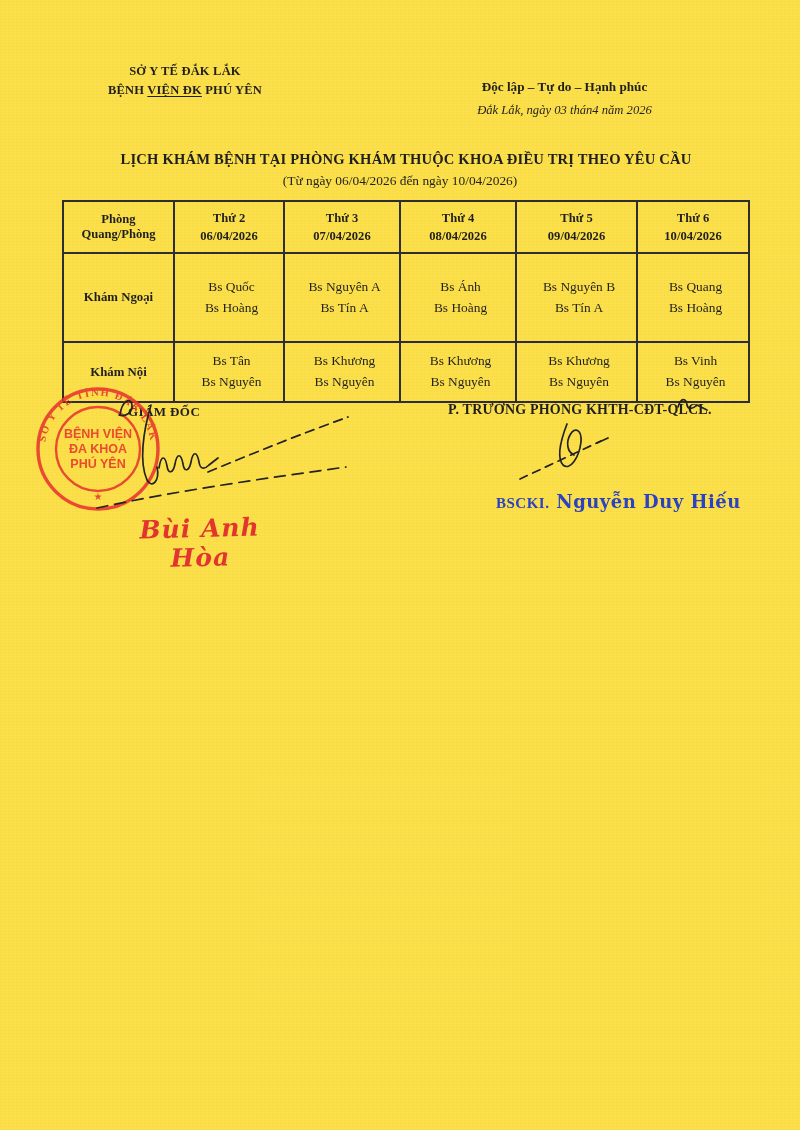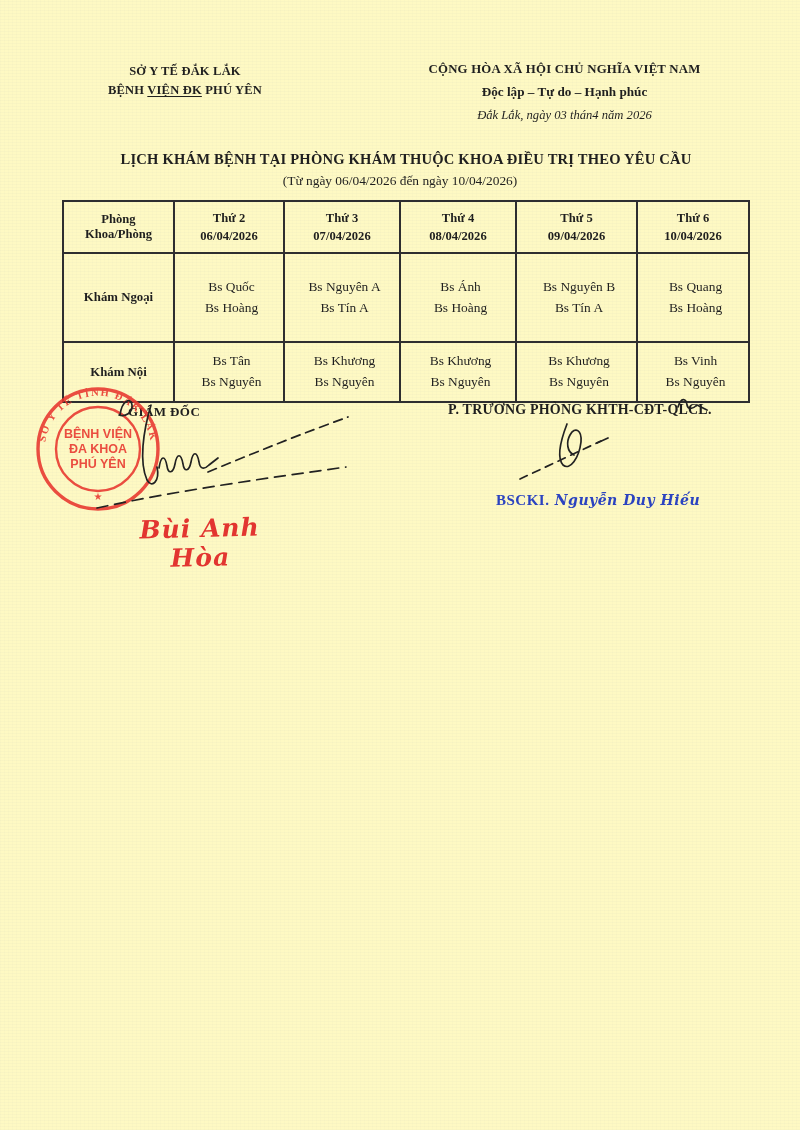--- a/index.html
+++ b/index.html
@@ -1,37 +1,37 @@
 <!DOCTYPE html>
 <html><head>
 <meta charset="utf-8">
 <style>
   html,body{margin:0;padding:0;}
   body{background:#e9eaee;font-family:"Liberation Serif","DejaVu Serif",serif;}
   .page{
     position:relative;width:800px;height:1130px;margin:0 auto;
-    background:#fef9c3;color:#1f1f1f;overflow:hidden;
+    background:#fde047;color:#1f1f1f;overflow:hidden;
     box-shadow:0 0 6px rgba(0,0,0,.25);
   }
   
   .page::before{
     content:"";position:absolute;inset:0;pointer-events:none;
     background:
       repeating-linear-gradient(0deg, rgba(120,135,170,.035) 0 1px, transparent 1px 3px),
       repeating-linear-gradient(90deg, rgba(120,135,170,.025) 0 1px, transparent 1px 4px);
   }
   .abs{position:absolute;}
   .b{font-weight:bold;}
   .center{text-align:center;}
 
   .org-block{left:70px;top:62px;width:230px;font-size:12.5px;line-height:1.55;letter-spacing:.2px;}
   .org-underline{text-decoration:underline;text-underline-offset:2px;}
   .nat-block{left:392px;top:60px;width:345px;line-height:1.5;}
   .nat-line1{font-size:12.8px;letter-spacing:.2px;}
-  .nat-line2{font-size:13.2px;margin-top:3px;text-align:center;}
+  .nat-line2{font-size:13.2px;margin-top:17px;text-align:center;}
   .nat-date{font-size:12.6px;font-style:italic;margin-top:4px;}
 
   .doc-title{left:6px;top:151px;width:800px;font-size:14.6px;letter-spacing:.2px;}
   .doc-subtitle{left:0;top:173px;width:800px;font-size:13.4px;}
 
   table.sched{position:absolute;left:62px;top:200px;width:686px;border-collapse:collapse;table-layout:fixed;}
   table.sched th, table.sched td{border:2px solid #2e2e30;vertical-align:middle;}
   table.sched th{font-size:12.6px;font-weight:bold;text-align:center;padding:2px 2px;}
   .hdr-date{margin-top:3px;}
   td.rowlabel{font-size:12.8px;font-weight:bold;text-align:center;}
@@ -45,58 +45,57 @@
   .sig-right-title{left:448px;top:402px;font-size:14px;letter-spacing:.2px;}
 
   .sig-name-red{
     left:110px;top:514px;width:180px;text-align:center;
     font-size:25px;font-style:italic;font-weight:bold;color:#e23530;
     letter-spacing:1px;transform:rotate(-1.5deg);
     font-family:"DejaVu Serif",serif;
   }
   .sig-name-blue{left:496px;top:491px;color:#2b43c0;white-space:nowrap;}
   .sig-name-blue .prefix{font-size:15px;font-weight:bold;letter-spacing:.5px;}
-  .sig-name-blue .name{font-size:14px;font-style:italic;font-weight:bold;letter-spacing:.5px;font-family:"DejaVu Serif",serif;}
+  .sig-name-blue .name{font-size:18px;font-weight:bold;letter-spacing:.5px;font-family:"DejaVu Serif",serif;}
 
   .stamp-svg{left:32px;top:383px;opacity:.88;}
   .ink-svg{left:0;top:390px;pointer-events:none;}
 </style>
 </head>
 <body>
 
 <div class="page">
 
   <div class="abs org-block center b">
     <div>SỞ Y TẾ ĐẮK LẮK</div>
     <div><span>BỆNH </span><span class="org-underline">VIỆN ĐK</span><span> PHÚ YÊN</span></div>
   </div>
 
   <div class="abs nat-block center">
-    <div class="nat-line1 b">CỘNG HÒA XÃ HỘI CHỦ NGHĨA VIỆT NAM</div>
     <div class="nat-line2 b">Độc lập – Tự do – Hạnh phúc</div>
     <div class="nat-date">Đắk Lắk, ngày  03 thán4 năm 2026</div>
   </div>
 
   <div class="abs doc-title center b">LỊCH KHÁM BỆNH TẠI PHÒNG KHÁM THUỘC KHOA ĐIỀU TRỊ THEO YÊU CẦU</div>
   <div class="abs doc-subtitle center">(Từ ngày 06/04/2026 đến ngày 10/04/2026)</div>
 
   <table class="sched">
     <colgroup>
       <col style="width:111px">
         <col style="width:110px">
         <col style="width:116px">
       <col style="width:116px">
         <col style="width:121px">
         <col style="width:112px">
     </colgroup>
     <tbody>
         <tr class="r-head">
       <th>
         <div>Phòng</div>
-        <div>Khoa/Phòng</div>
+        <div>Quang/Phòng</div>
       </th>
       <th>
         <div>Thứ 2</div>
         <div class="hdr-date">06/04/2026</div>
       </th>
       <th>
         <div>Thứ 3</div>
         <div class="hdr-date">07/04/2026</div>
       </th>
       <th>

